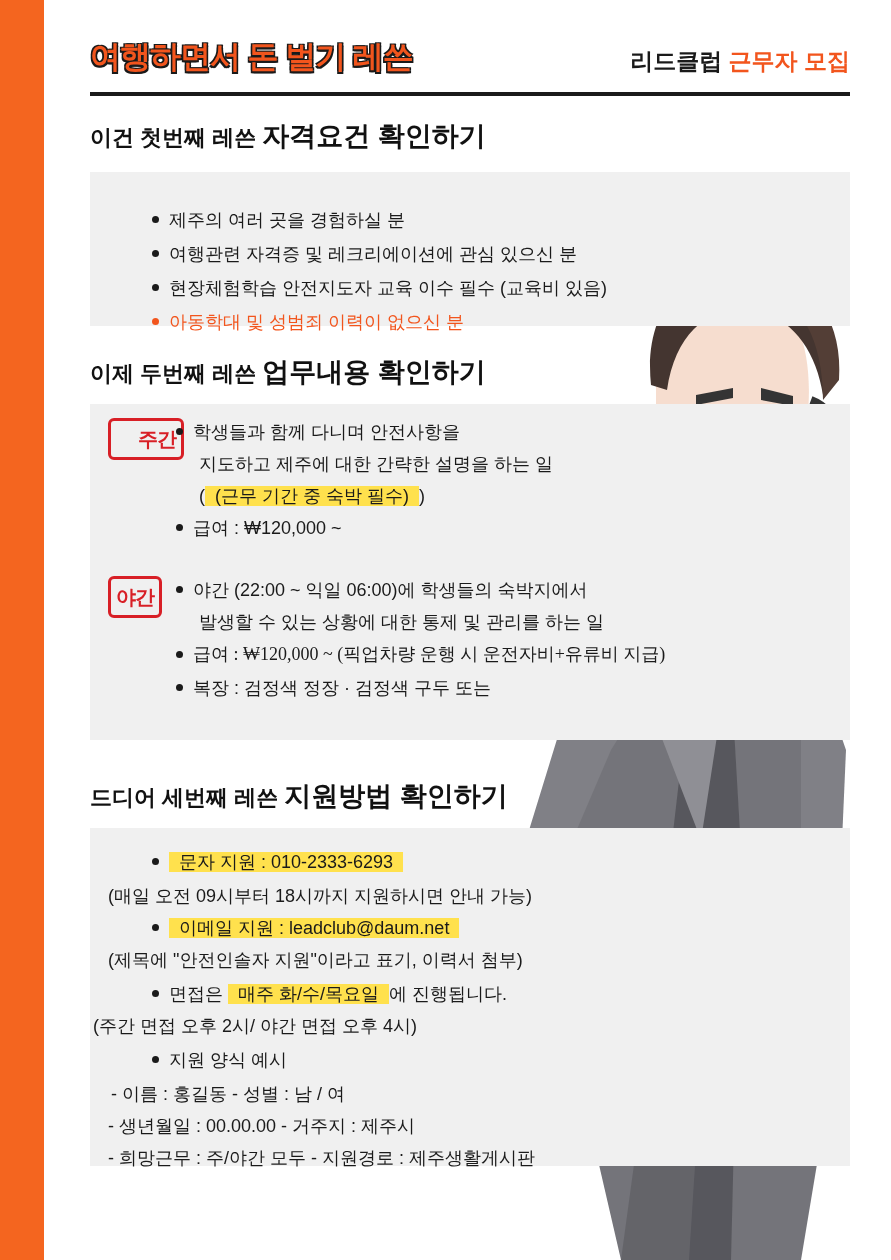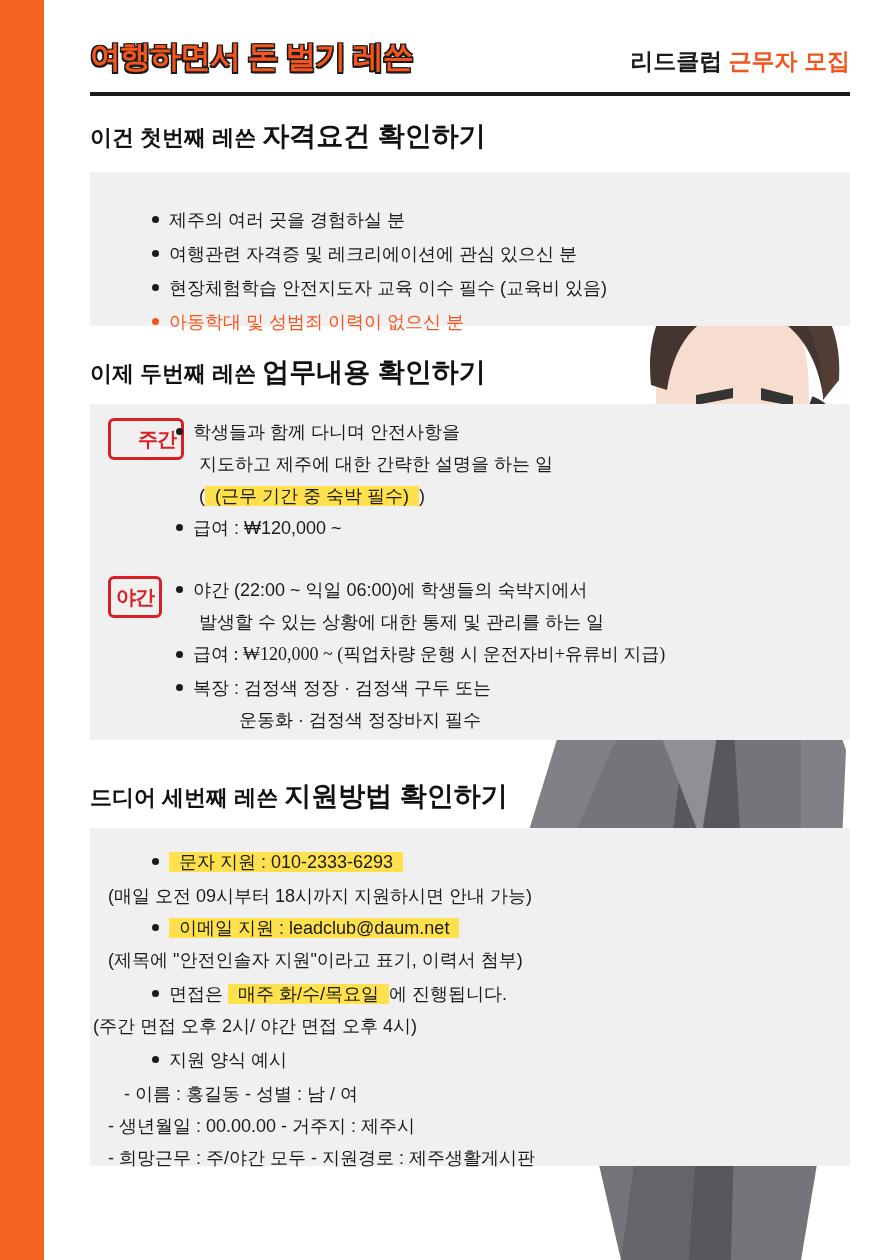--- a/index.html
+++ b/index.html
@@ -270,21 +270,20 @@
     <div class="bullet-row" style="left:132px; top:578px;">
       <span class="dot"></span><span>야간 (22:00 ~ 익일 06:00)에 학생들의 숙박지에서</span>
     </div>
     <div class="plain-row" style="left:155px; top:610px;">발생할 수 있는 상황에 대한 통제 및 관리를 하는 일</div>
     <div class="bullet-row" style="left:132px; top:642px;font-family:Liberation Serif, serif;">
       <span class="dot"></span><span>급여 : ₩120,000 ~ (픽업차량 운행 시 운전자비+유류비 지급)</span>
     </div>
     <div class="bullet-row" style="left:132px; top:676px;">
       <span class="dot"></span><span>복장 : 검정색 정장 · 검정색 구두 또는</span>
     </div>
-    <div class="plain-row" style="left:195px; top:708px;">운동화 · 검정색 정장바지 필수</div>
 
     <div class="sec-head" style="left:46px; top:778px;">
       <span class="small">드디어 세번째 레쓴 </span><span class="big">지원방법 확인하기</span>
     </div>
 
     <div class="gray-box" style="left:46px; top:828px; width:760px; height:338px;"></div>
 
     <div class="bullet-row" style="left:108px; top:850px;">
       <span class="dot"></span><span class="hl-yellow">문자 지원 : 010-2333-6293</span>
     </div>
@@ -296,18 +295,18 @@
     <div class="plain-row" style="left:64px; top:948px;">(제목에 "안전인솔자 지원"이라고 표기, 이력서 첨부)</div>
 
     <div class="bullet-row" style="left:108px; top:982px;">
       <span class="dot"></span><span>면접은 <span class="hl-yellow">매주 화/수/목요일</span>에 진행됩니다.</span>
     </div>
     <div class="plain-row" style="left:49px; top:1014px;">(주간 면접 오후 2시/ 야간 면접 오후 4시)</div>
 
     <div class="bullet-row" style="left:108px; top:1048px;">
       <span class="dot"></span><span>지원 양식 예시</span>
     </div>
-    <div class="plain-row" style="left:80px; top:1082px;">- 이름 : 홍길동 - 성별 : 남 / 여</div>
+    <div class="plain-row" style="left:67px; top:1082px;">- 이름 : 홍길동 - 성별 : 남 / 여</div>
     <div class="plain-row" style="left:64px; top:1114px;">- 생년월일 : 00.00.00 - 거주지 : 제주시</div>
     <div class="plain-row" style="left:64px; top:1146px;">- 희망근무 : 주/야간 모두 - 지원경로 : 제주생활게시판</div>
 
   </div>
 </div>
 
 </body></html>

